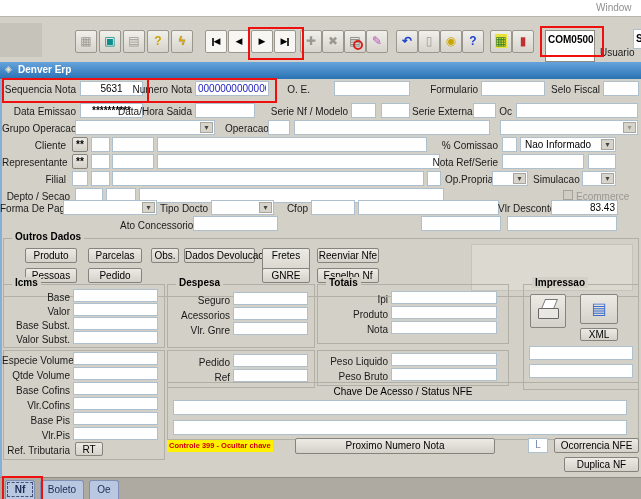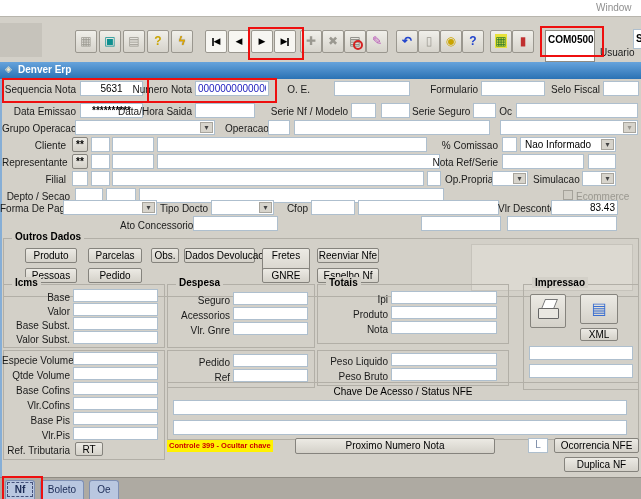--- a/index.html
+++ b/index.html
@@ -106,21 +106,21 @@
   <span class="lbl" style="left:540px;top:82px;width:60px">Selo Fiscal</span>
   <input class="fld" style="left: 603px; top: 81px; width: 36px;">
 
   <span class="lbl" style="left:4px;top:104px;width:72px">Data Emissao</span>
   <input class="fld ctr" style="left: 80px; top: 103px; width: 63px; font-weight: bold;" value="**********">
   <span class="lbl" style="left:118px;top:104px;width:74px">Data/Hora Saida</span>
   <input class="fld" style="left: 195px; top: 103px; width: 60px;">
   <span class="lbl" style="left:268px;top:104px;width:80px">Serie Nf / Modelo</span>
   <input class="fld" style="left: 351px; top: 103px; width: 25px;">
   <input class="fld" style="left: 381px; top: 103px; width: 29px;">
-  <span class="lbl" style="left:412px;top:104px;width:58px">Serie Seguro</span>
+  <span class="lbl" style="left:412px;top:104px;width:58px">Serie Externa</span>
   <input class="fld" style="left: 473px; top: 103px; width: 23px;">
   <span class="lbl" style="left:498px;top:104px;width:14px">Oc</span>
   <input class="fld" style="left: 516px; top: 103px; width: 122px;">
 
   <span class="lbl" style="left:2px;top:121px;width:70px">Grupo Operacao</span>
   <div class="dd" style="left:75px;top:120px;width:140px">
       <span class="val"></span>
       <span class="arw">▾</span>
     </div>
   <span class="lbl" style="left:225px;top:121px;width:40px">Operacao</span>

